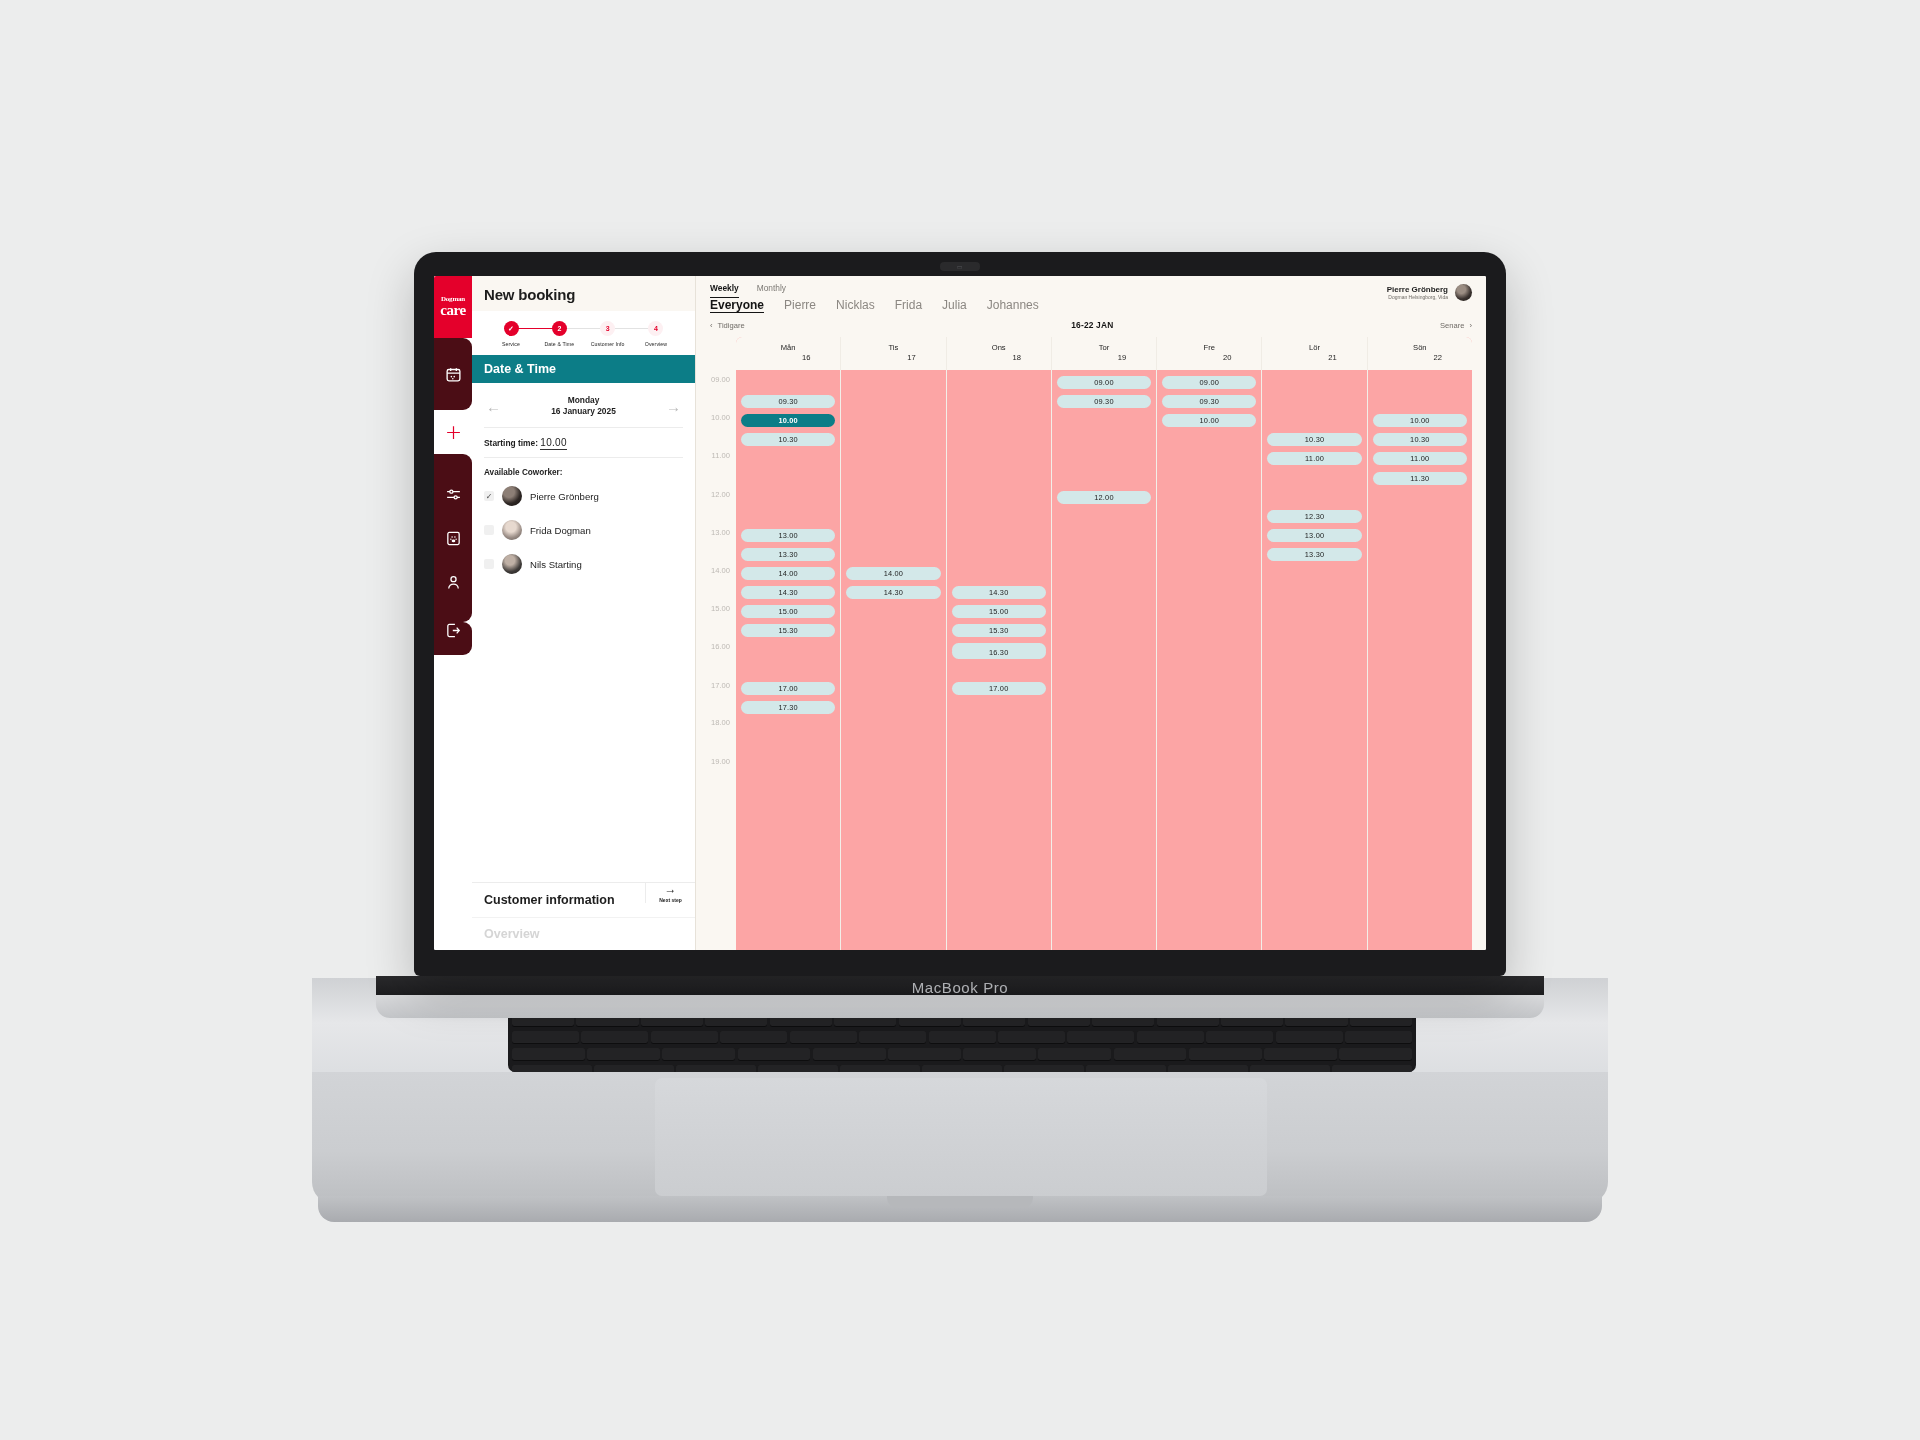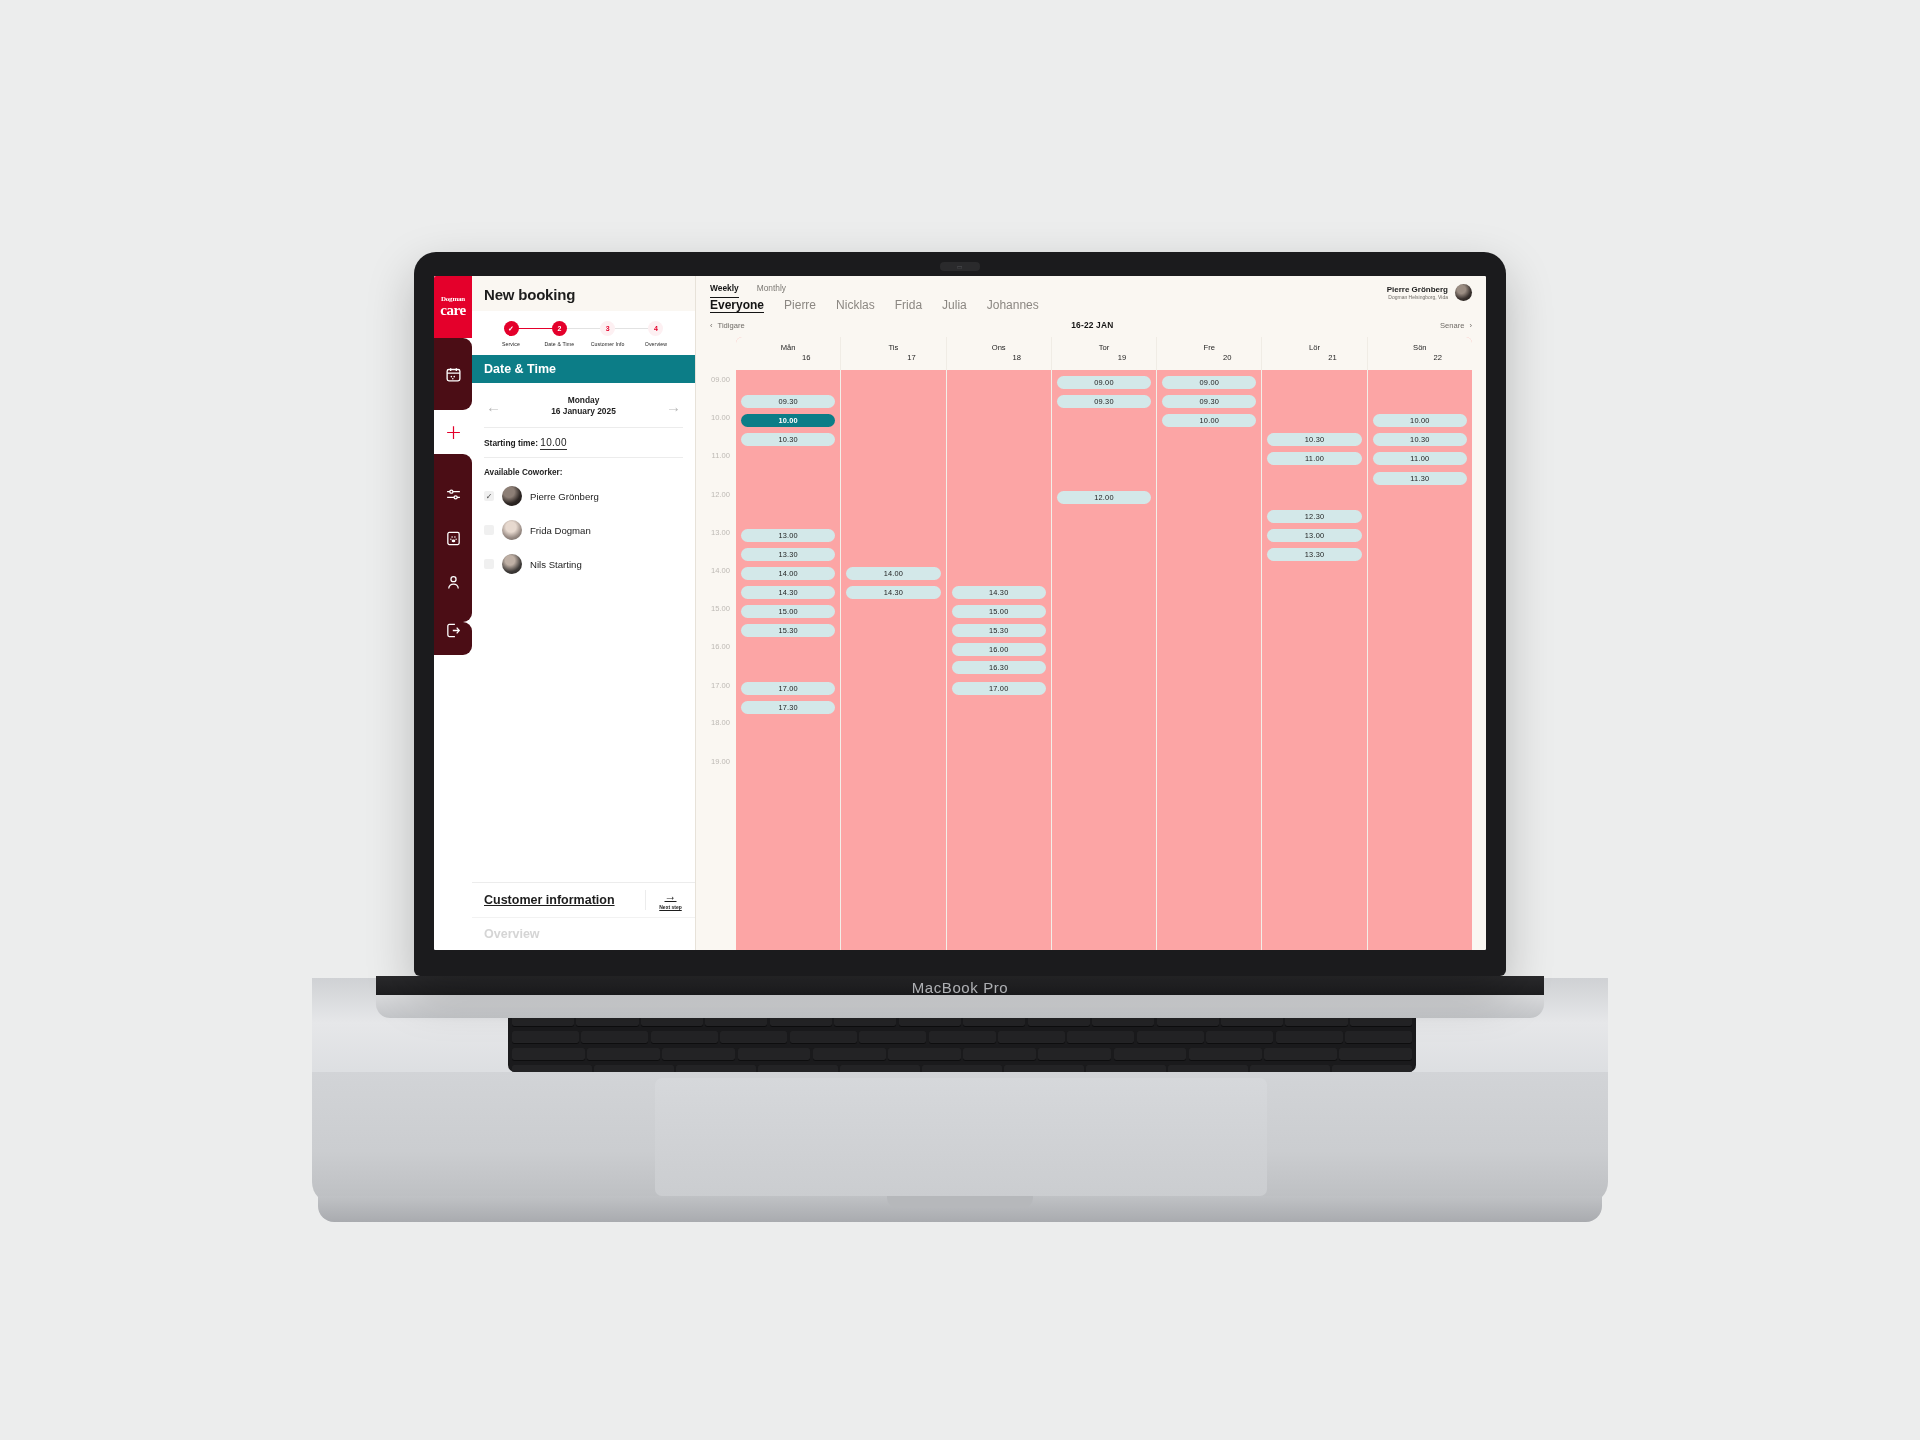--- a/index.html
+++ b/index.html
@@ -132,21 +132,21 @@
         display:flex; align-items:center; justify-content:center; flex: none; }
   .cb.on { background:#f0f0f0; color:#4a4a4a; font-size: 8px; }
   .av { width: 20px; height: 20px; border-radius:50%; flex:none; overflow:hidden;
         background:#5b5b5b; position: relative; }
   .av.p1 { background: radial-gradient(circle at 35% 30%, #8d7f76 0 28%, #2e2724 60%, #16110f 100%); }
   .av.p2 { background: radial-gradient(circle at 45% 35%, #e7d9cf 0 30%, #9a8d86 62%, #5d544f 100%); }
   .av.p3 { background: radial-gradient(circle at 40% 32%, #bfb0a5 0 26%, #3f3b39 62%, #1d1a18 100%); }
   .cw-name { font-size: 9.6px; }
   .panel-spacer { flex: 1; }
   .panel-foot { border-top: 1px solid #ececec; }
-  .foot-row { display:flex; align-items:center;text-decoration:underline; }
+  .foot-row { display:flex; align-items:flex-start; }
   .foot-main { flex:1; padding: 10px 12px; font-size: 12.5px; font-weight: bold; }
   .foot-btn { width: 50px; border-left: 1px solid #ececec; display:flex;
               flex-direction:column; align-items:center; justify-content:center; gap:2px; }
   .foot-btn .ar { font-size: 12px; line-height: 1; }
   .foot-btn .lb { font-size: 5px; font-weight: bold; }
   .foot-ghost { padding: 9px 12px; font-size: 12.5px; font-weight: bold; color:#d5d5d5;
                 border-top: 1px solid #f2f2f2; }
 
   
   .cal { flex:1; background:#faf7f2; display:flex; flex-direction:column; }
@@ -531,21 +531,21 @@
                     </div>
                     <div class="dcol">
                       <div class="slot" style="top: 197px;">14.00</div>
                       <div class="slot" style="top: 216.1px;">14.30</div>
                     </div>
                     <div class="dcol">
                       <div class="slot" style="top: 216.1px;">14.30</div>
                       <div class="slot" style="top: 235.2px;">15.00</div>
                       <div class="slot" style="top: 254.3px;">15.30</div>
                       <div class="slot" style="top: 273.4px;">16.00</div>
-                      <div class="slot" style="top: 291px;">16.30</div>
+                      <div class="slot" style="top: 276px;">16.30</div>
                       <div class="slot" style="top: 311.6px;">17.00</div>
                     </div>
                     <div class="dcol">
                       <div class="slot" style="top: 6px;">09.00</div>
                       <div class="slot" style="top: 25.1px;">09.30</div>
                       <div class="slot" style="top: 120.6px;">12.00</div>
                     </div>
                     <div class="dcol">
                       <div class="slot" style="top: 6px;">09.00</div>
                       <div class="slot" style="top: 25.1px;">09.30</div>

